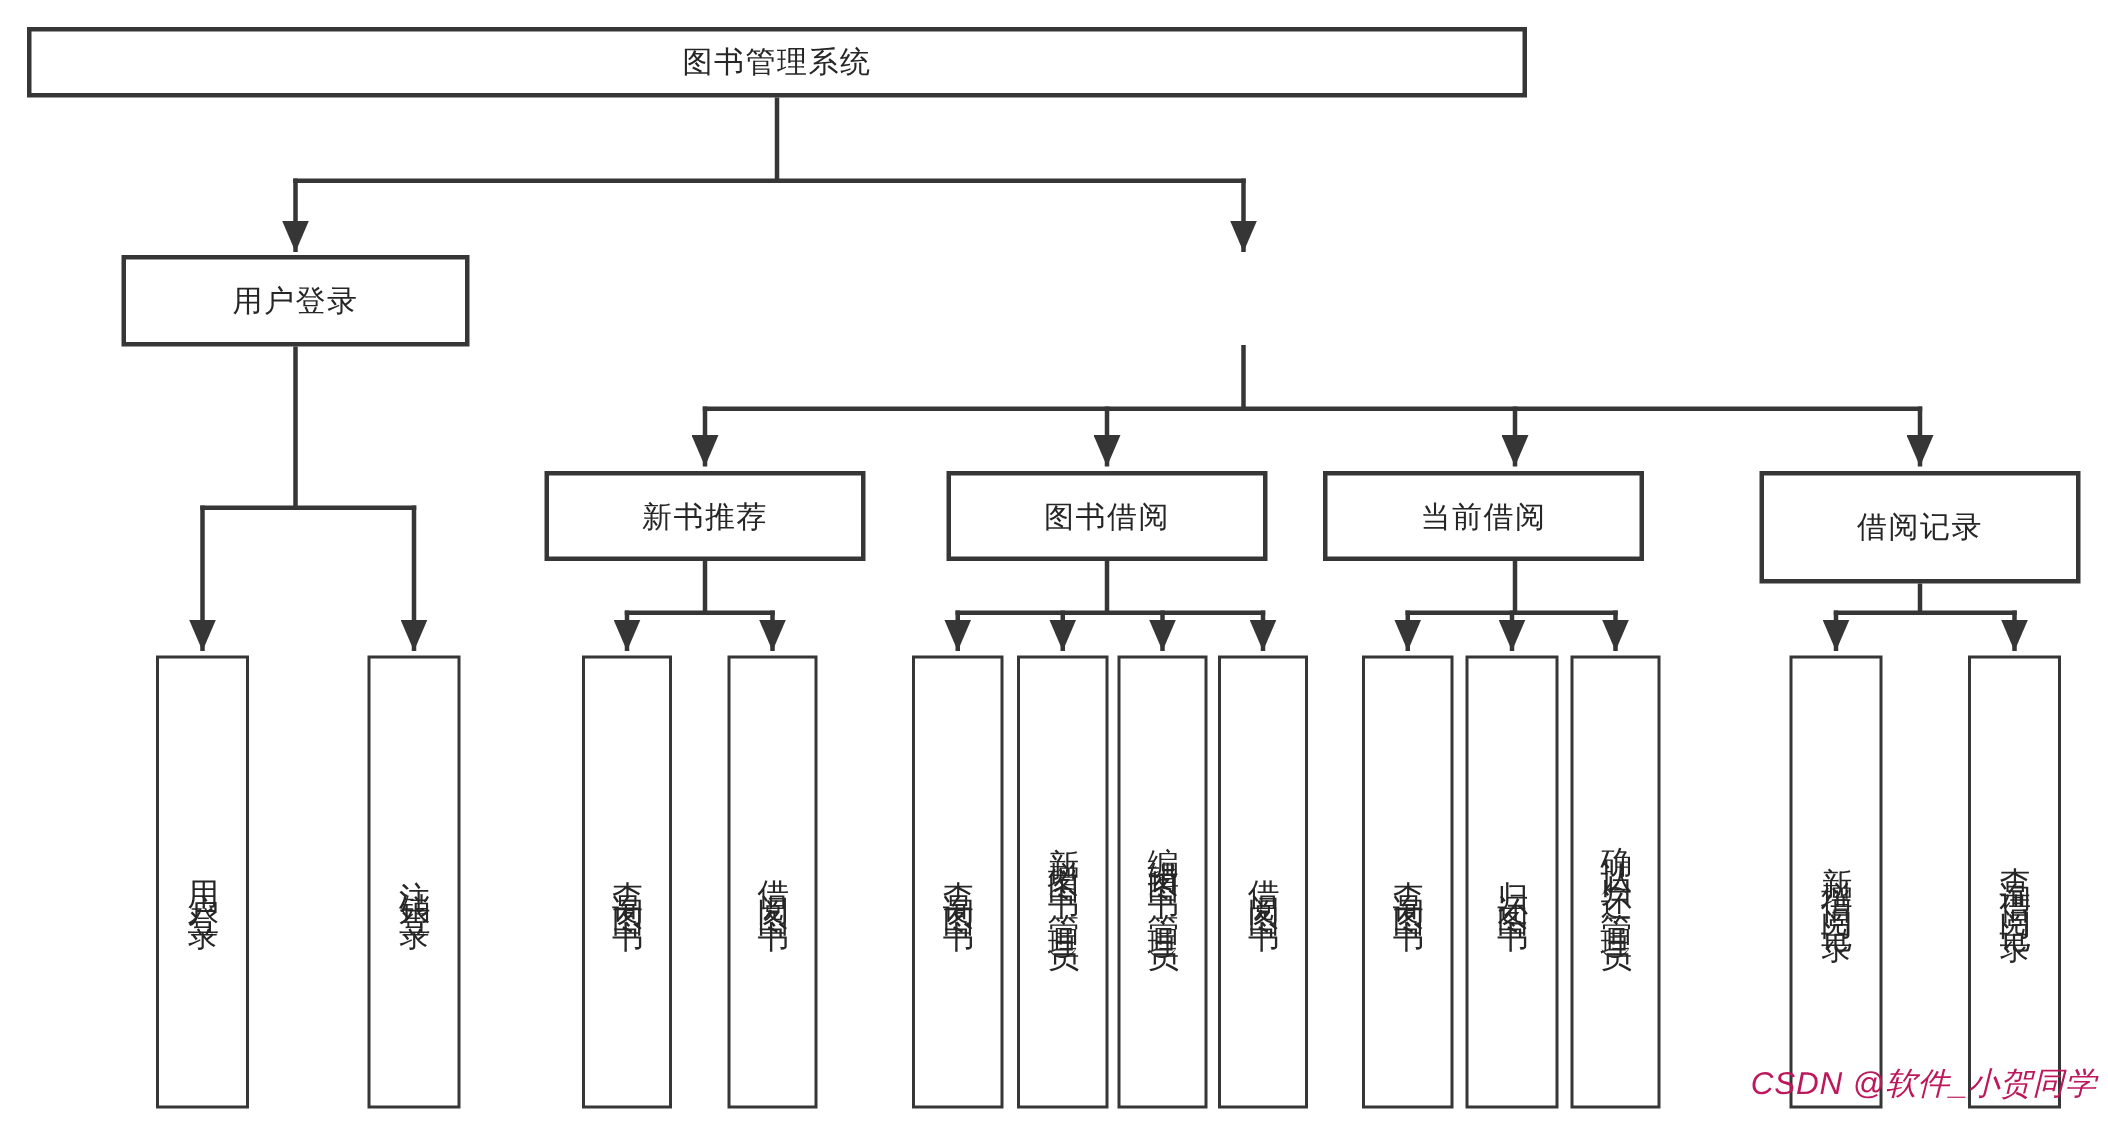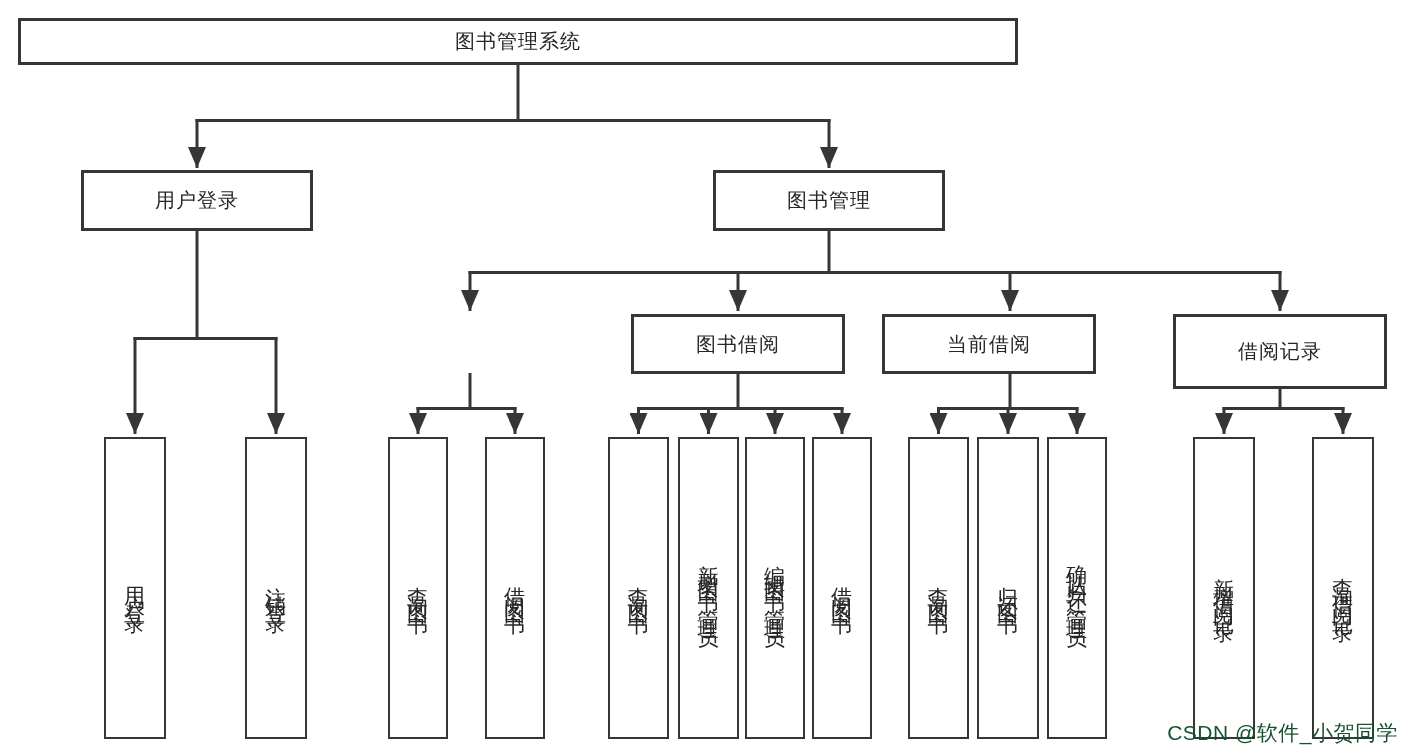--- a/index.html
+++ b/index.html
@@ -44,26 +44,27 @@
     writing-mode: vertical-rl;
     text-orientation: mixed;
     font-size: 21px;
     letter-spacing: 9px;
     line-height: 1;
     white-space: nowrap;
   }
   .watermark {
     position: absolute;
     right: 7px;
-    bottom: 0;
+    bottom: 11px;
     font-size: 21px;
-    color: #14532d;
+    color: #be185d;
     letter-spacing: 0.5px;
     z-index: 2;
     white-space: nowrap;
+    font-style: italic;
   }
 </style>
 </head>
 <body>
 
 <div class="canvas">
 
   <svg class="wires" width="1405" height="747" viewBox="0 0 1405 747">
     <defs>
       <marker id="arr" markerUnits="userSpaceOnUse" markerWidth="22" markerHeight="18" refX="21" refY="9" orient="auto">
@@ -114,24 +115,24 @@
     </g>
   </svg>
 
   <div class="box head" style="left:18px;top:18px;width:1000px;height:47px">
     <span>图书管理系统</span>
   </div>
 
   <div class="box head" style="left:81px;top:170px;width:232px;height:61px">
     <span>用户登录</span>
   </div>
-  <div class="box head" style="left:713px;top:170px;width:232px;height:61px">
-    <span>图书管理</span>
+
+  <div class="box head" style="left:363px;top:314px;width:214px;height:60px">
+    <span>新书推荐</span>
   </div>
-
   <div class="box head" style="left:631px;top:314px;width:214px;height:60px">
     <span>图书借阅</span>
   </div>
   <div class="box head" style="left:882px;top:314px;width:214px;height:60px">
     <span>当前借阅</span>
   </div>
   <div class="box head" style="left:1173px;top:314px;width:214px;height:75px">
     <span>借阅记录</span>
   </div>
 

